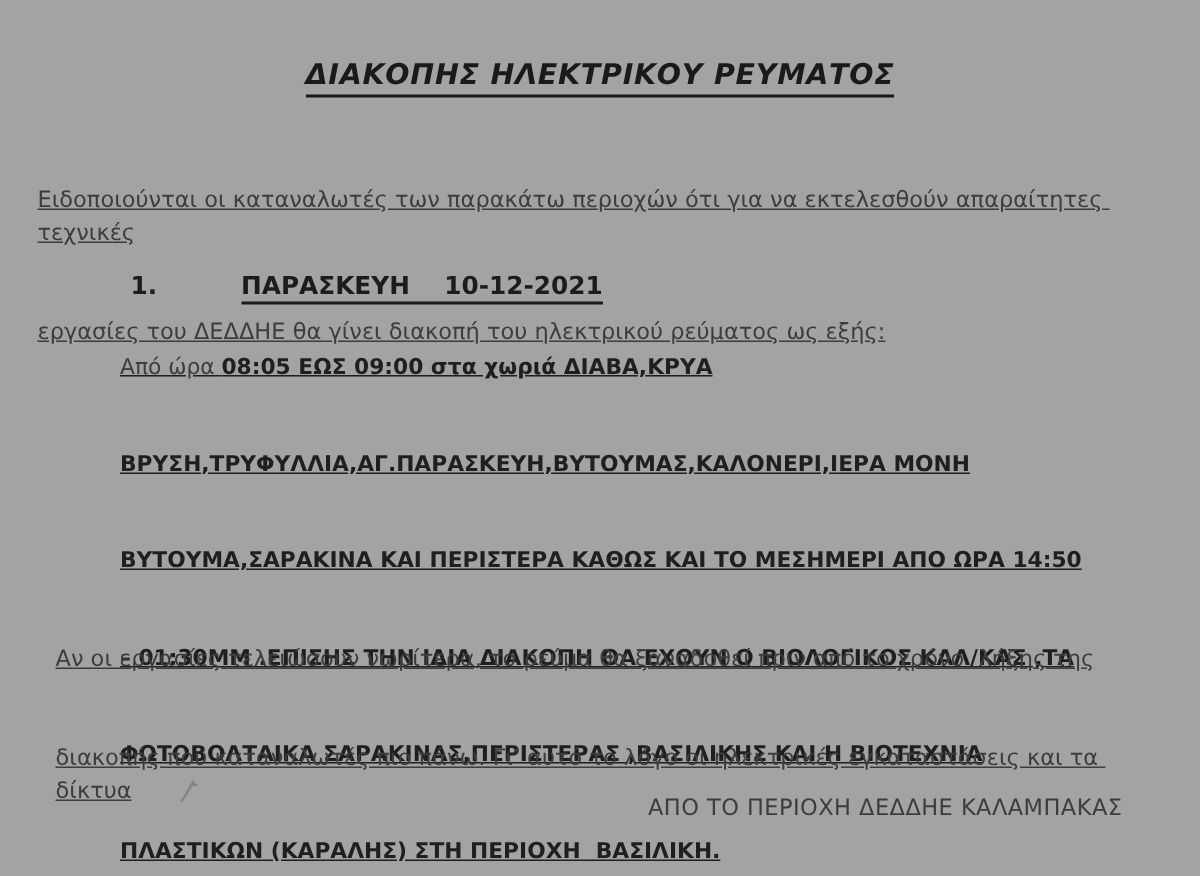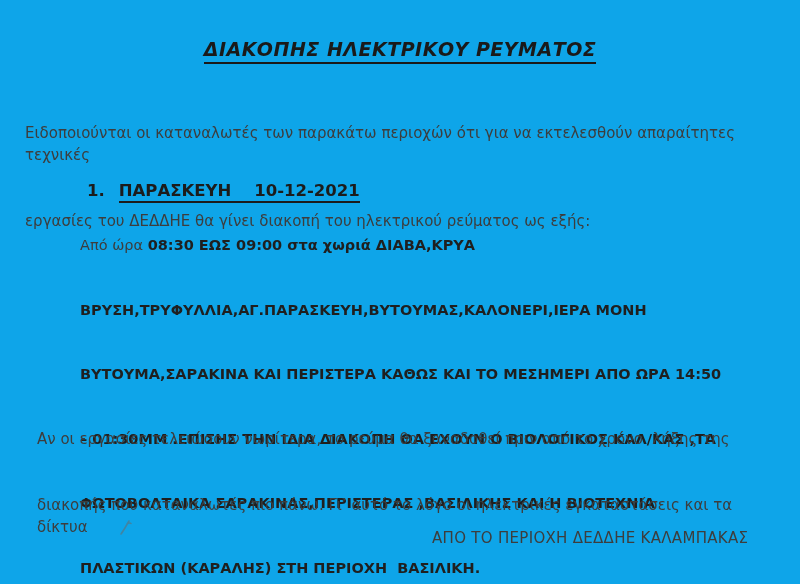--- a/index.html
+++ b/index.html
@@ -5,21 +5,21 @@
   html, body {
     margin: 0;
     padding: 0;
     background: #ffffff;
     font-family: "DejaVu Sans", "Liberation Sans", sans-serif;
   }
   .page {
     position: relative;
     width: 800px;
     height: 584px;
-    background: #0ea5e9;
+    background: #a3a3a3;
     overflow: hidden;
     color: #3b3b3b;
   }
   .doc-title {
     position: absolute;
     top: 26px;
     left: 0;
     width: 800px;
     text-align: center;
     margin: 0;
@@ -54,20 +54,21 @@
     white-space: pre-wrap;
   }
   .item-number {
     display: inline-block;
     margin-right: 14px;
   }
   .item-heading {
     display: inline-block;
     border-bottom: 2.5px solid #1c1c1c;
     padding-bottom: 1px;
+    margin-left: 42px;
   }
   .item-body {
     position: absolute;
     top: 192px;
     left: 80px;
     width: 700px;
     font-size: 14.5px;
     font-weight: bold;
     line-height: 21.5px;
     color: #1f1f1f;
@@ -97,42 +98,42 @@
     letter-spacing: 0.3px;
   }
   .pen-mark {
     position: absolute;
     top: 512px;
     left: 116px;
     width: 22px;
     height: 26px;
     opacity: 0.55;
   }
-  .line { display: block; }
+  .line { display: block; text-decoration: underline; }
 </style>
 </head>
 <body>
 
 <div class="page">
 
   <h1 class="doc-title">
     <span class="title-text">ΔΙΑΚΟΠΗΣ ΗΛΕΚΤΡΙΚΟΥ ΡΕΥΜΑΤΟΣ</span>
   </h1>
 
   <div class="intro">
     <span class="line">Ειδοποιούνται οι καταναλωτές των παρακάτω περιοχών ότι για να εκτελεσθούν απαραίτητες τεχνικές</span>
     <span class="line">εργασίες του ΔΕΔΔΗΕ θα γίνει διακοπή του ηλεκτρικού ρεύματος ως εξής:</span>
   </div>
 
   <div class="item-heading-row">
     <span class="item-number">1.</span><span class="item-heading">ΠΑΡΑΣΚΕΥΗ    10-12-2021</span>
   </div>
 
   <div class="item-body">
-    <span class="line"><span class="regular-run">Από ώρα </span><span>08:30 ΕΩΣ 09:00 στα χωριά ΔΙΑΒΑ,ΚΡΥΑ</span></span>
+    <span class="line"><span class="regular-run">Από ώρα </span><span>08:05 ΕΩΣ 09:00 στα χωριά ΔΙΑΒΑ,ΚΡΥΑ</span></span>
     <span class="line">ΒΡΥΣΗ,ΤΡΥΦΥΛΛΙΑ,ΑΓ.ΠΑΡΑΣΚΕΥΗ,ΒΥΤΟΥΜΑΣ,ΚΑΛΟΝΕΡΙ,ΙΕΡΑ ΜΟΝΗ</span>
     <span class="line">ΒΥΤΟΥΜΑ,ΣΑΡΑΚΙΝΑ ΚΑΙ ΠΕΡΙΣΤΕΡΑ ΚΑΘΩΣ ΚΑΙ ΤΟ ΜΕΣΗΜΕΡΙ ΑΠΟ ΩΡΑ 14:50</span>
     <span class="line">– 01:30ΜΜ .ΕΠΙΣΗΣ ΤΗΝ ΙΔΙΑ ΔΙΑΚΟΠΗ ΘΑ ΕΧΟΥΝ Ο ΒΙΟΛΟΓΙΚΟΣ ΚΑΛ/ΚΑΣ ,ΤΑ</span>
     <span class="line">ΦΩΤΟΒΟΛΤΑΙΚΑ ΣΑΡΑΚΙΝΑΣ,ΠΕΡΙΣΤΕΡΑΣ ,ΒΑΣΙΛΙΚΗΣ ΚΑΙ Η ΒΙΟΤΕΧΝΙΑ</span>
     <span class="line">ΠΛΑΣΤΙΚΩΝ (ΚΑΡΑΛΗΣ) ΣΤΗ ΠΕΡΙΟΧΗ  ΒΑΣΙΛΙΚΗ.</span>
   </div>
 
   <div class="footer-par">
     <span class="line">Αν οι εργασίες τελειώσουν νωρίτερα, το ρεύμα θα ξαναδοθεί πριν από το χρόνο  λήξης της</span>
     <span class="line">διακοπής που καταναλωτές πιο πάνω. Γι’ αυτό το λόγο οι ηλεκτρικές εγκαταστάσεις και τα δίκτυα</span>

